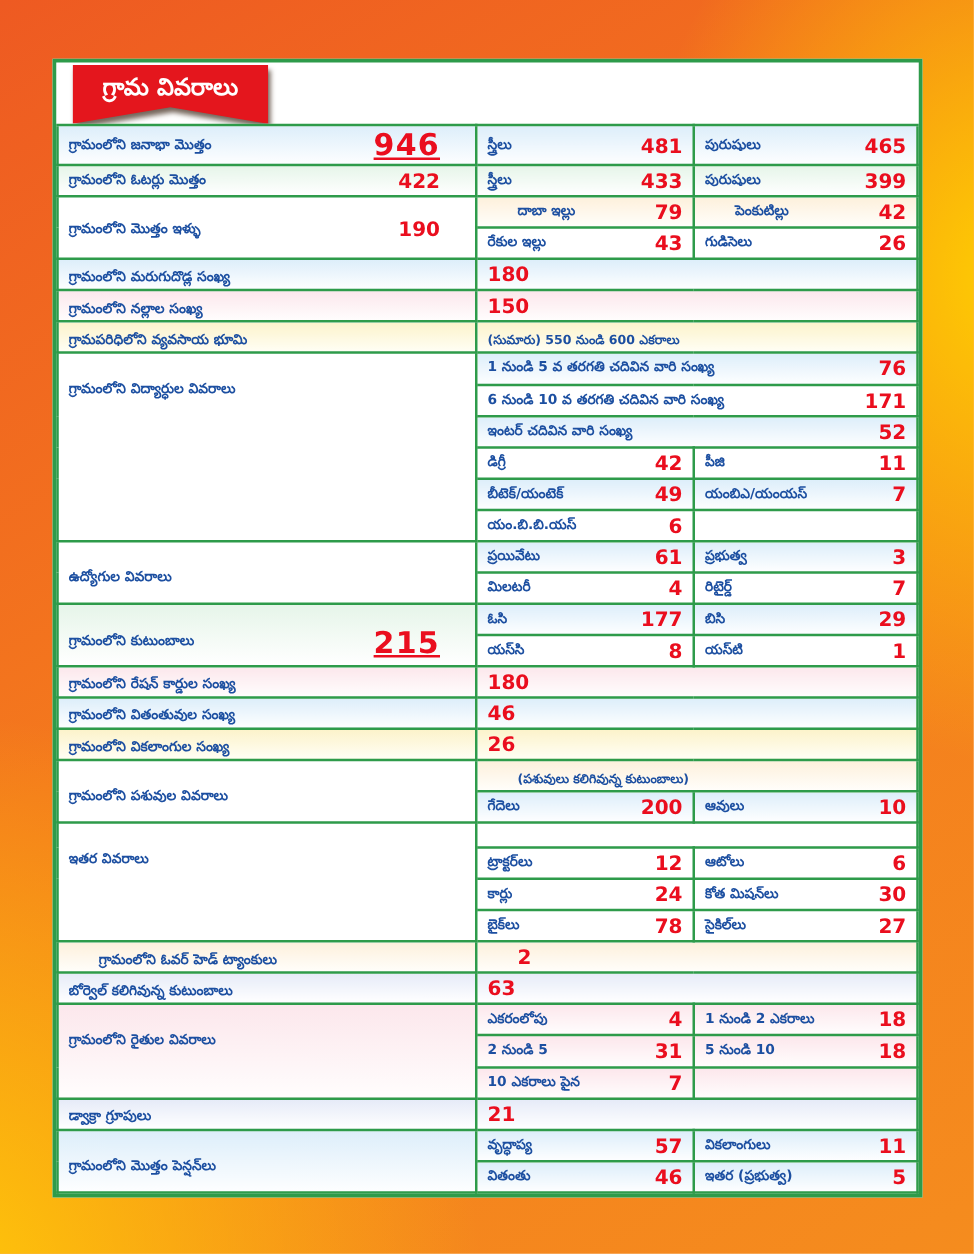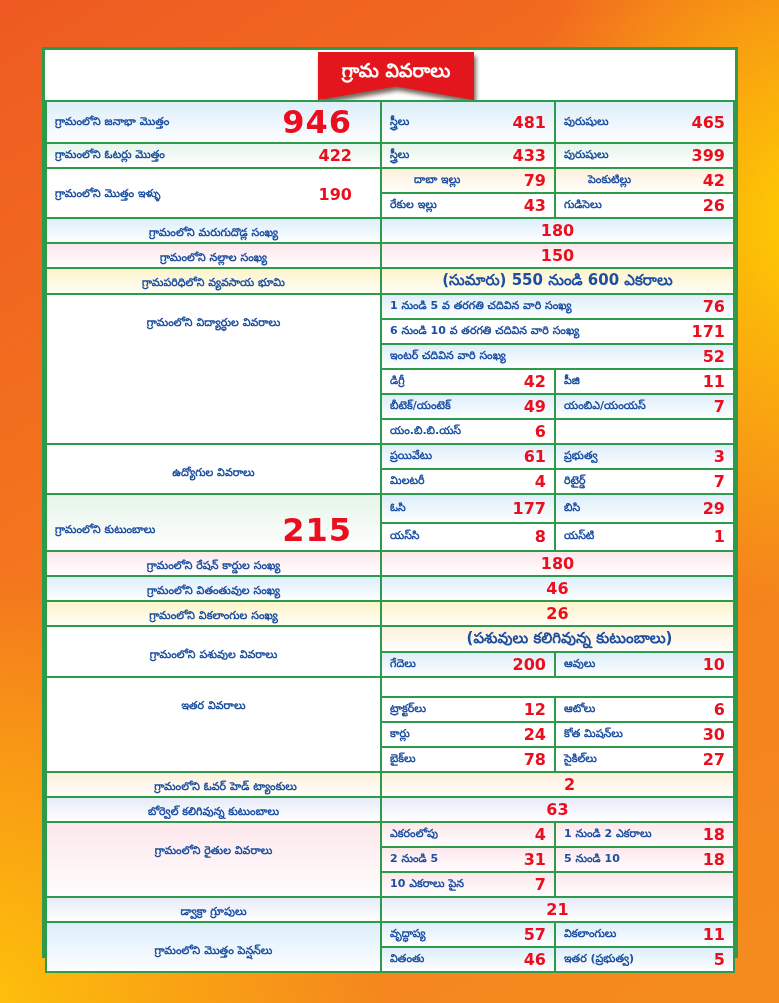--- a/index.html
+++ b/index.html
@@ -8,39 +8,39 @@
     font-family:"DejaVu Sans","Liberation Sans",sans-serif;
     background:
       radial-gradient(ellipse 420px 540px at 104% 22%, rgba(255,211,0,.95), rgba(255,211,0,0) 72%),
       radial-gradient(ellipse 600px 640px at -6% 103%, rgba(255,202,8,.97), rgba(255,202,8,0) 72%),
       linear-gradient(150deg,#ee5a22 0%,#f4791d 45%,#f58c1e 100%);
   }
   .panel{
     position:absolute;left:42px;top:47px;width:696px;height:911px;
     background:#ffffff;border:3px solid #2e9b4a;box-sizing:border-box;
   }
-  table{border-collapse:collapse;width:100%;height:100%;table-layout:fixed;text-align:center;}
+  table{border-collapse:collapse;width:100%;height:100%;table-layout:fixed;}
   td{
     border:2px solid #2e9b4a;height:25px;padding:1px 8px;box-sizing:border-box;
     overflow:hidden;vertical-align:middle;
   }
   td.span{vertical-align:top;padding-top:16px;}
   tr.hdr td{height:42px;border-top:none;border-left:none;border-right:none;padding:0;}
   .banner-shadow{display:inline-block;margin:2px 0 0 12px;filter:drop-shadow(2px 4px 2px rgba(45,22,4,.65));}
   .banner{
     background:#e4161d;color:#ffffff;font-weight:bold;font-size:19px;
     padding:7px 24px 14px 24px;
     clip-path:polygon(0 0,100% 0,100% 100%,50% 72%,0 100%);
   }
   .kv{display:flex;justify-content:space-between;align-items:center;gap:6px;}
   .kv.pad-r{padding-right:20px;}
   .lbl{color:#1c4fa1;font-weight:bold;font-size:11px;white-space:nowrap;}
   .num{color:#ea0e1e;font-weight:bold;font-size:16px;white-space:nowrap;}
-  .num.big{font-size:32px;letter-spacing:1px;}
-  .note{color:#1c4fa1;font-weight:bold;font-size:15px;white-space:nowrap;}
+  .num.big{font-size:24px;letter-spacing:1px;text-decoration:underline;}
+  .note{color:#1c4fa1;font-weight:bold;font-size:10px;white-space:nowrap;}
   .t-white{background:#ffffff;}
   .t-blue{background:linear-gradient(#ddeefa,#fdfeff);}
   .t-pink{background:linear-gradient(#fce7ec,#fffdfd);}
   .t-yellow{background:linear-gradient(#fcf3cb,#fffef4);}
   .t-green{background:linear-gradient(#e6f5e9,#ffffff);}
   .t-cream{background:linear-gradient(#fdf0dc,#fffefa);padding-left:32px;}
   .t-lav{background:linear-gradient(#e6ebf8,#ffffff);}
 </style>
 </head>
 <body>

